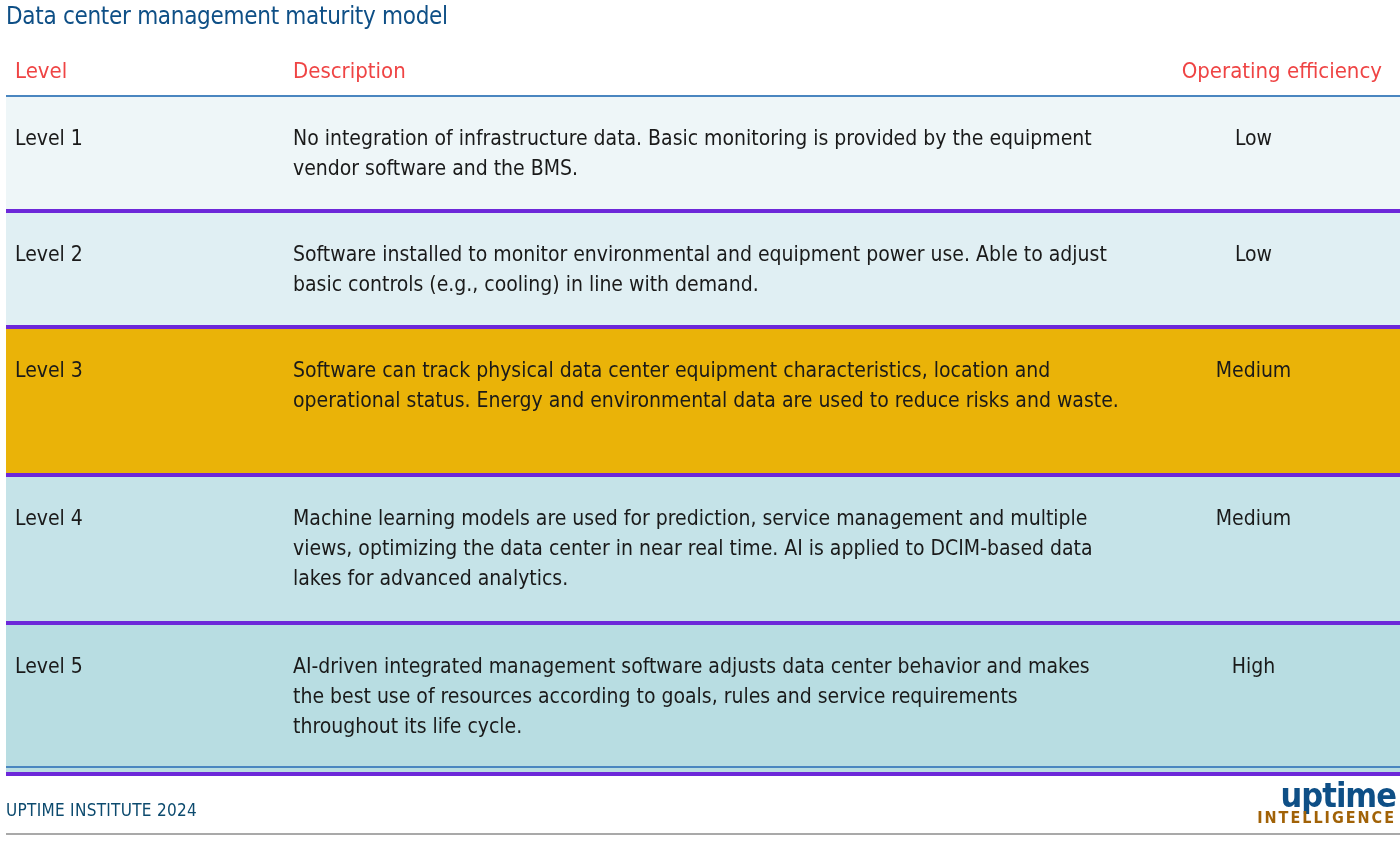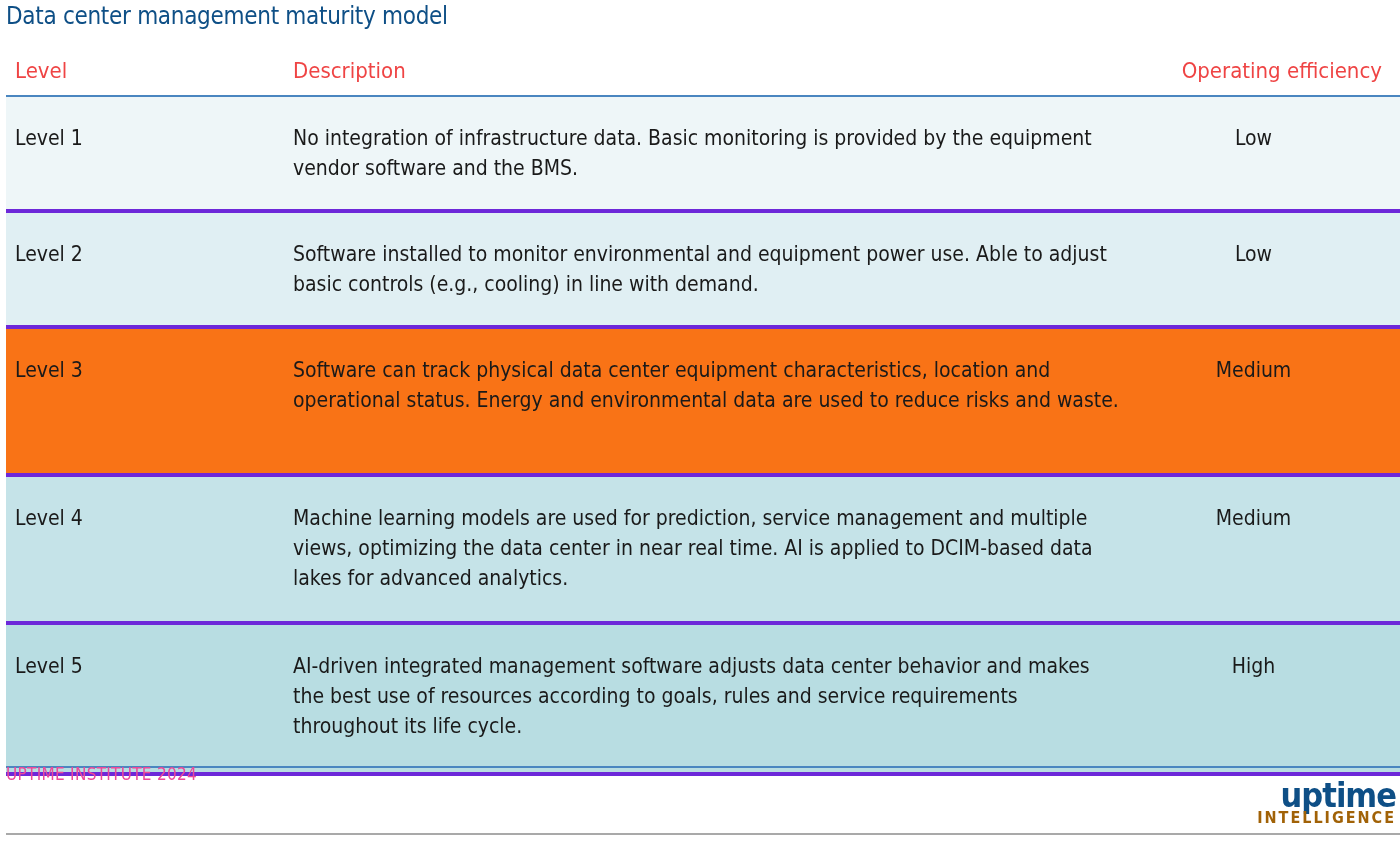--- a/index.html
+++ b/index.html
@@ -10,21 +10,21 @@
   .hdr-desc{left:293px;}
   .hdr-eff{right:18px;}
   .hdr-line{position:absolute;left:6px;right:0;top:95px;height:2px;background:#4a86c0;}
   .table{position:absolute;left:6px;right:0;top:97px;}
   .row{position:relative;border-bottom:4px solid #6d28d9;}
   .cell{position:absolute;font-size:21px;color:#1a1a1a;line-height:30px;}
   .c-level{left:9px;top:26px;}
   .c-desc{left:287px;top:26px;width:830px;}
   .c-eff{left:1145px;width:205px;text-align:center;top:26px;}
   .bottom-line{position:absolute;left:6px;right:0;top:766px;height:2px;background:#4a86c0;}
-  .footer{position:absolute;left:6px;top:764px;font-size:17px;color:#ec4899;letter-spacing:0.3px;}
+  .footer{position:absolute;left:6px;top:800px;font-size:17px;color:#0c4a6e;letter-spacing:0.3px;}
   .foot-line{position:absolute;left:6px;right:0;top:833px;height:2px;background:#a9a9a9;}
   .logo{position:absolute;right:4px;top:778px;text-align:right;}
   .logo-main{font-size:34px;font-weight:bold;color:#0e4f86;line-height:34px;letter-spacing:-1px;}
   .logo-sub{font-size:16px;font-weight:bold;color:#a16207;letter-spacing:2px;line-height:12px;}
 </style>
 </head>
 <body>
 
 <div class="title">Data center management maturity model</div>
 
@@ -37,21 +37,21 @@
   <div class="row" style="background: rgb(238, 246, 248); height: 112px;">
     <div class="cell c-level">Level 1</div>
     <div class="cell c-desc">No integration of infrastructure data. Basic monitoring is provided by the equipment vendor software and the BMS.</div>
     <div class="cell c-eff">Low</div>
   </div>
   <div class="row" style="background: rgb(224, 239, 243); height: 112px;">
     <div class="cell c-level">Level 2</div>
     <div class="cell c-desc">Software installed to monitor environmental and equipment power use. Able to adjust basic controls (e.g., cooling) in line with demand.</div>
     <div class="cell c-eff">Low</div>
   </div>
-  <div class="row" style="background: #f97316; height: 144px;">
+  <div class="row" style="background: #eab308; height: 144px;">
     <div class="cell c-level">Level 3</div>
     <div class="cell c-desc">Software can track physical data center equipment characteristics, location and operational status. Energy and environmental data are used to reduce risks and waste.</div>
     <div class="cell c-eff">Medium</div>
   </div>
   <div class="row" style="background: rgb(197, 227, 232); height: 144px; padding-left: 38px;">
     <div class="cell c-level">Level 4</div>
     <div class="cell c-desc">Machine learning models are used for prediction, service management and multiple views, optimizing the data center in near real time. AI is applied to DCIM-based data lakes for advanced analytics.</div>
     <div class="cell c-eff">Medium</div>
   </div>
   <div class="row" style="background: rgb(184, 221, 226); height: 147px;">

